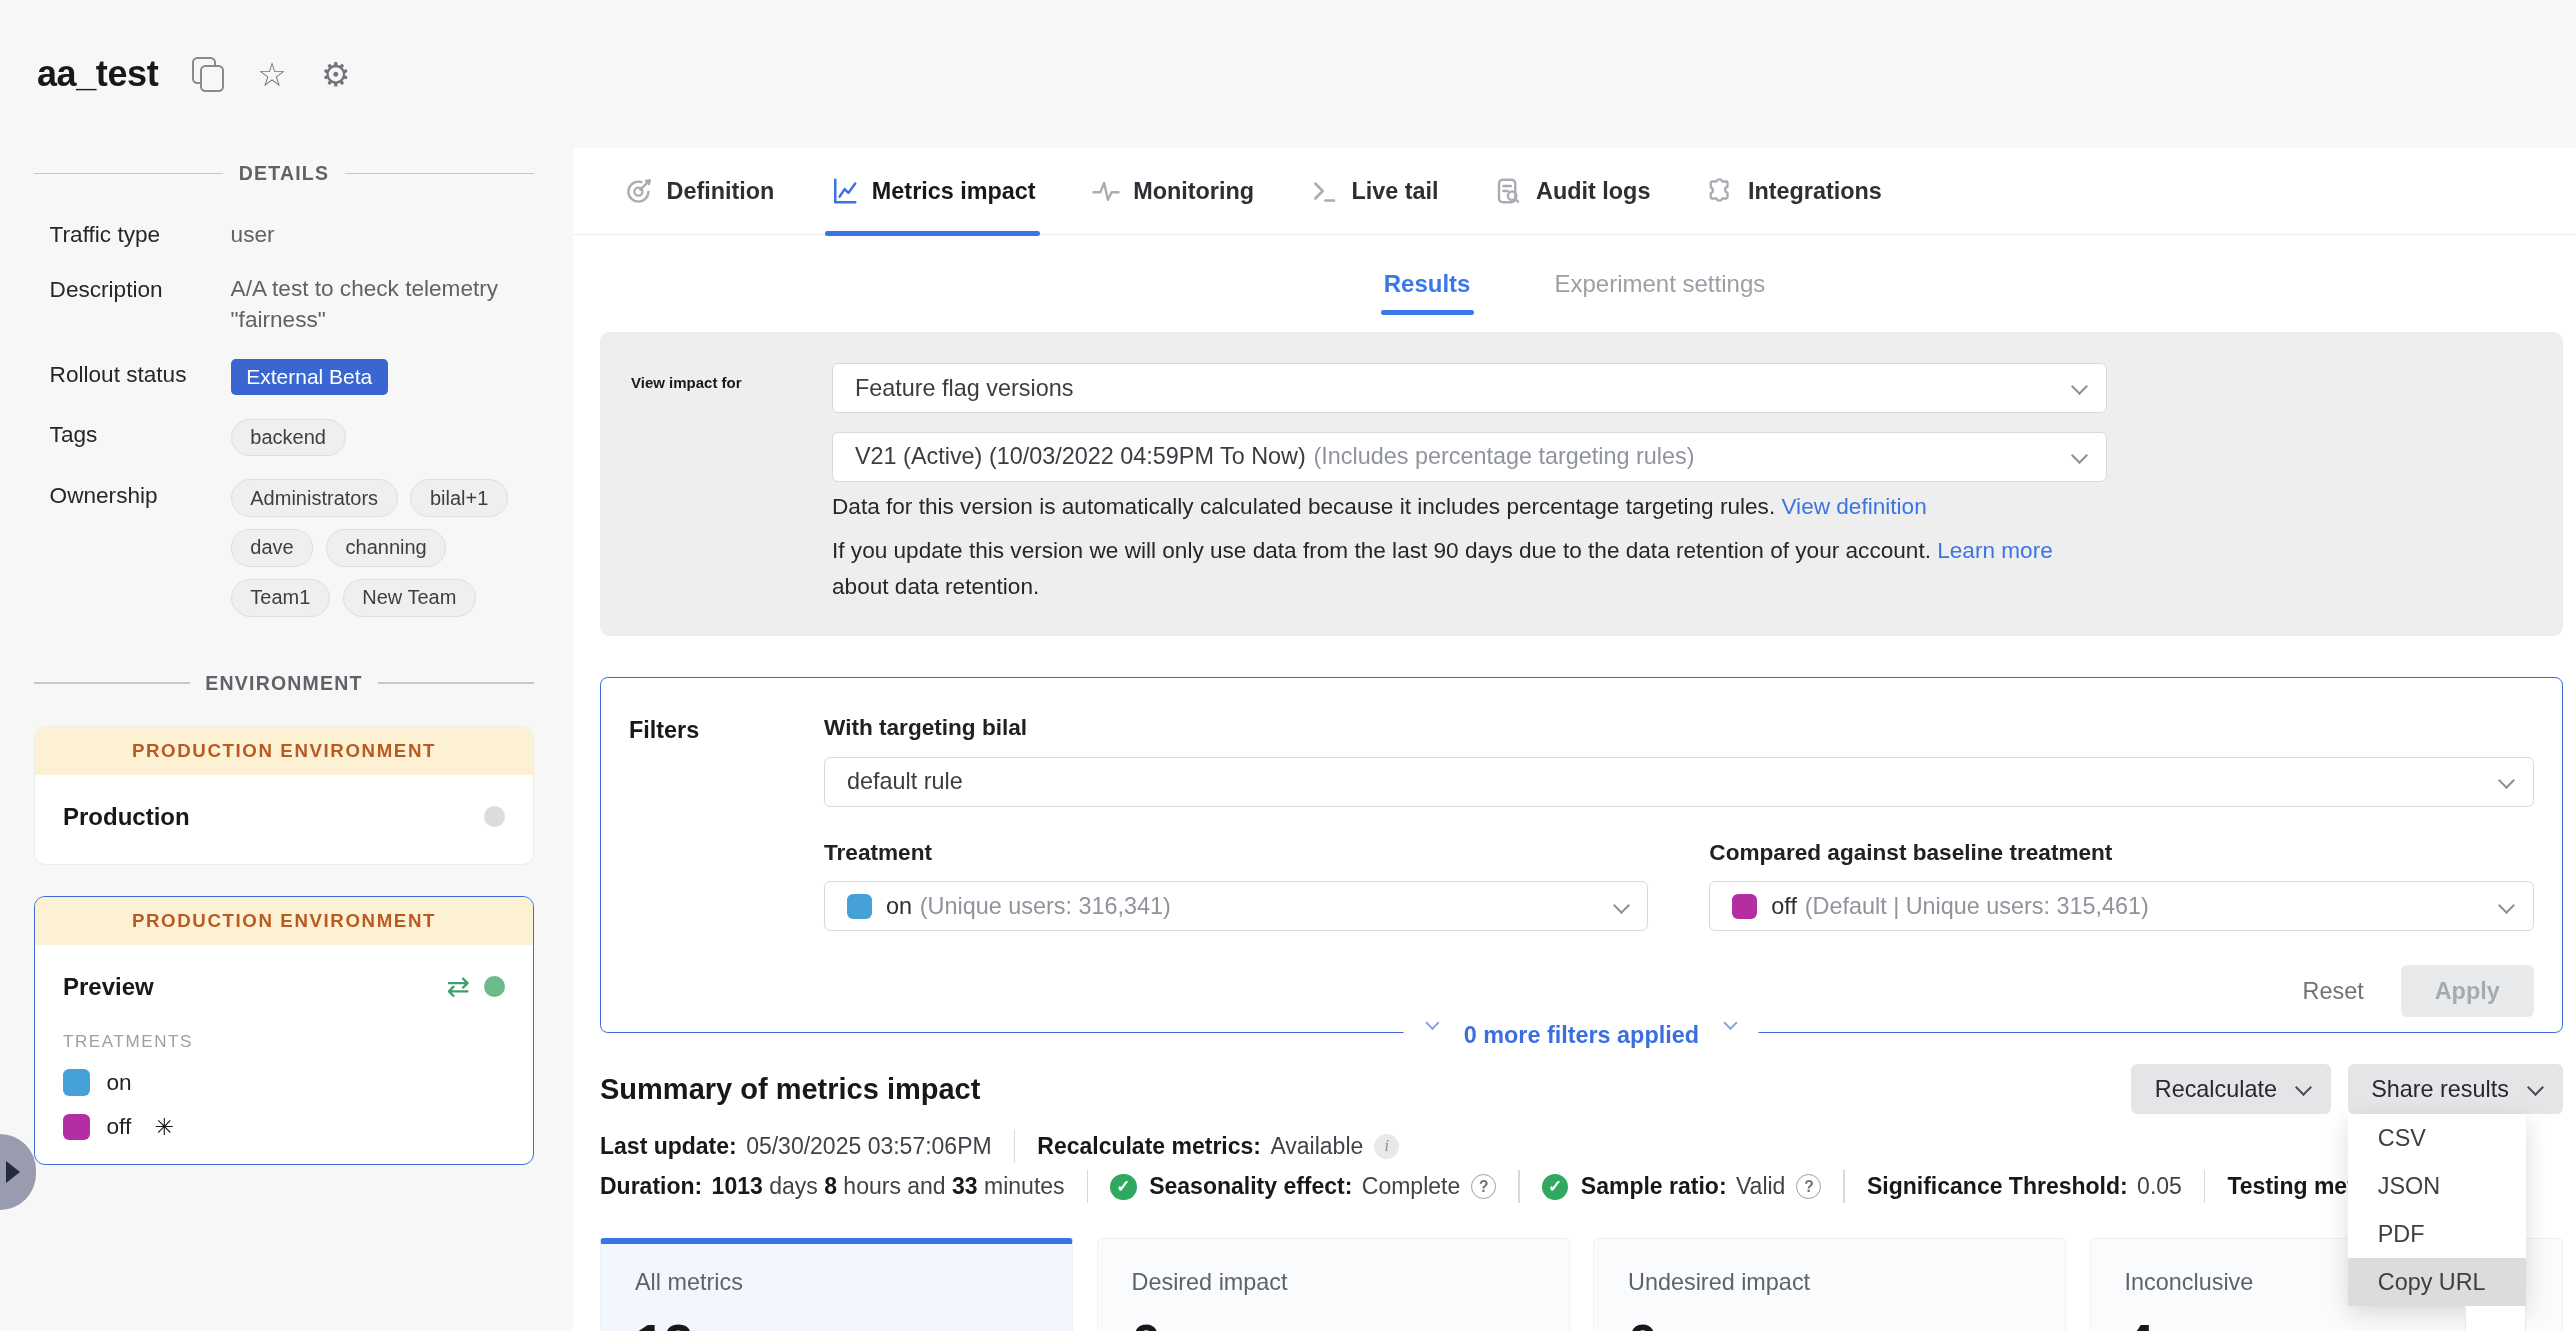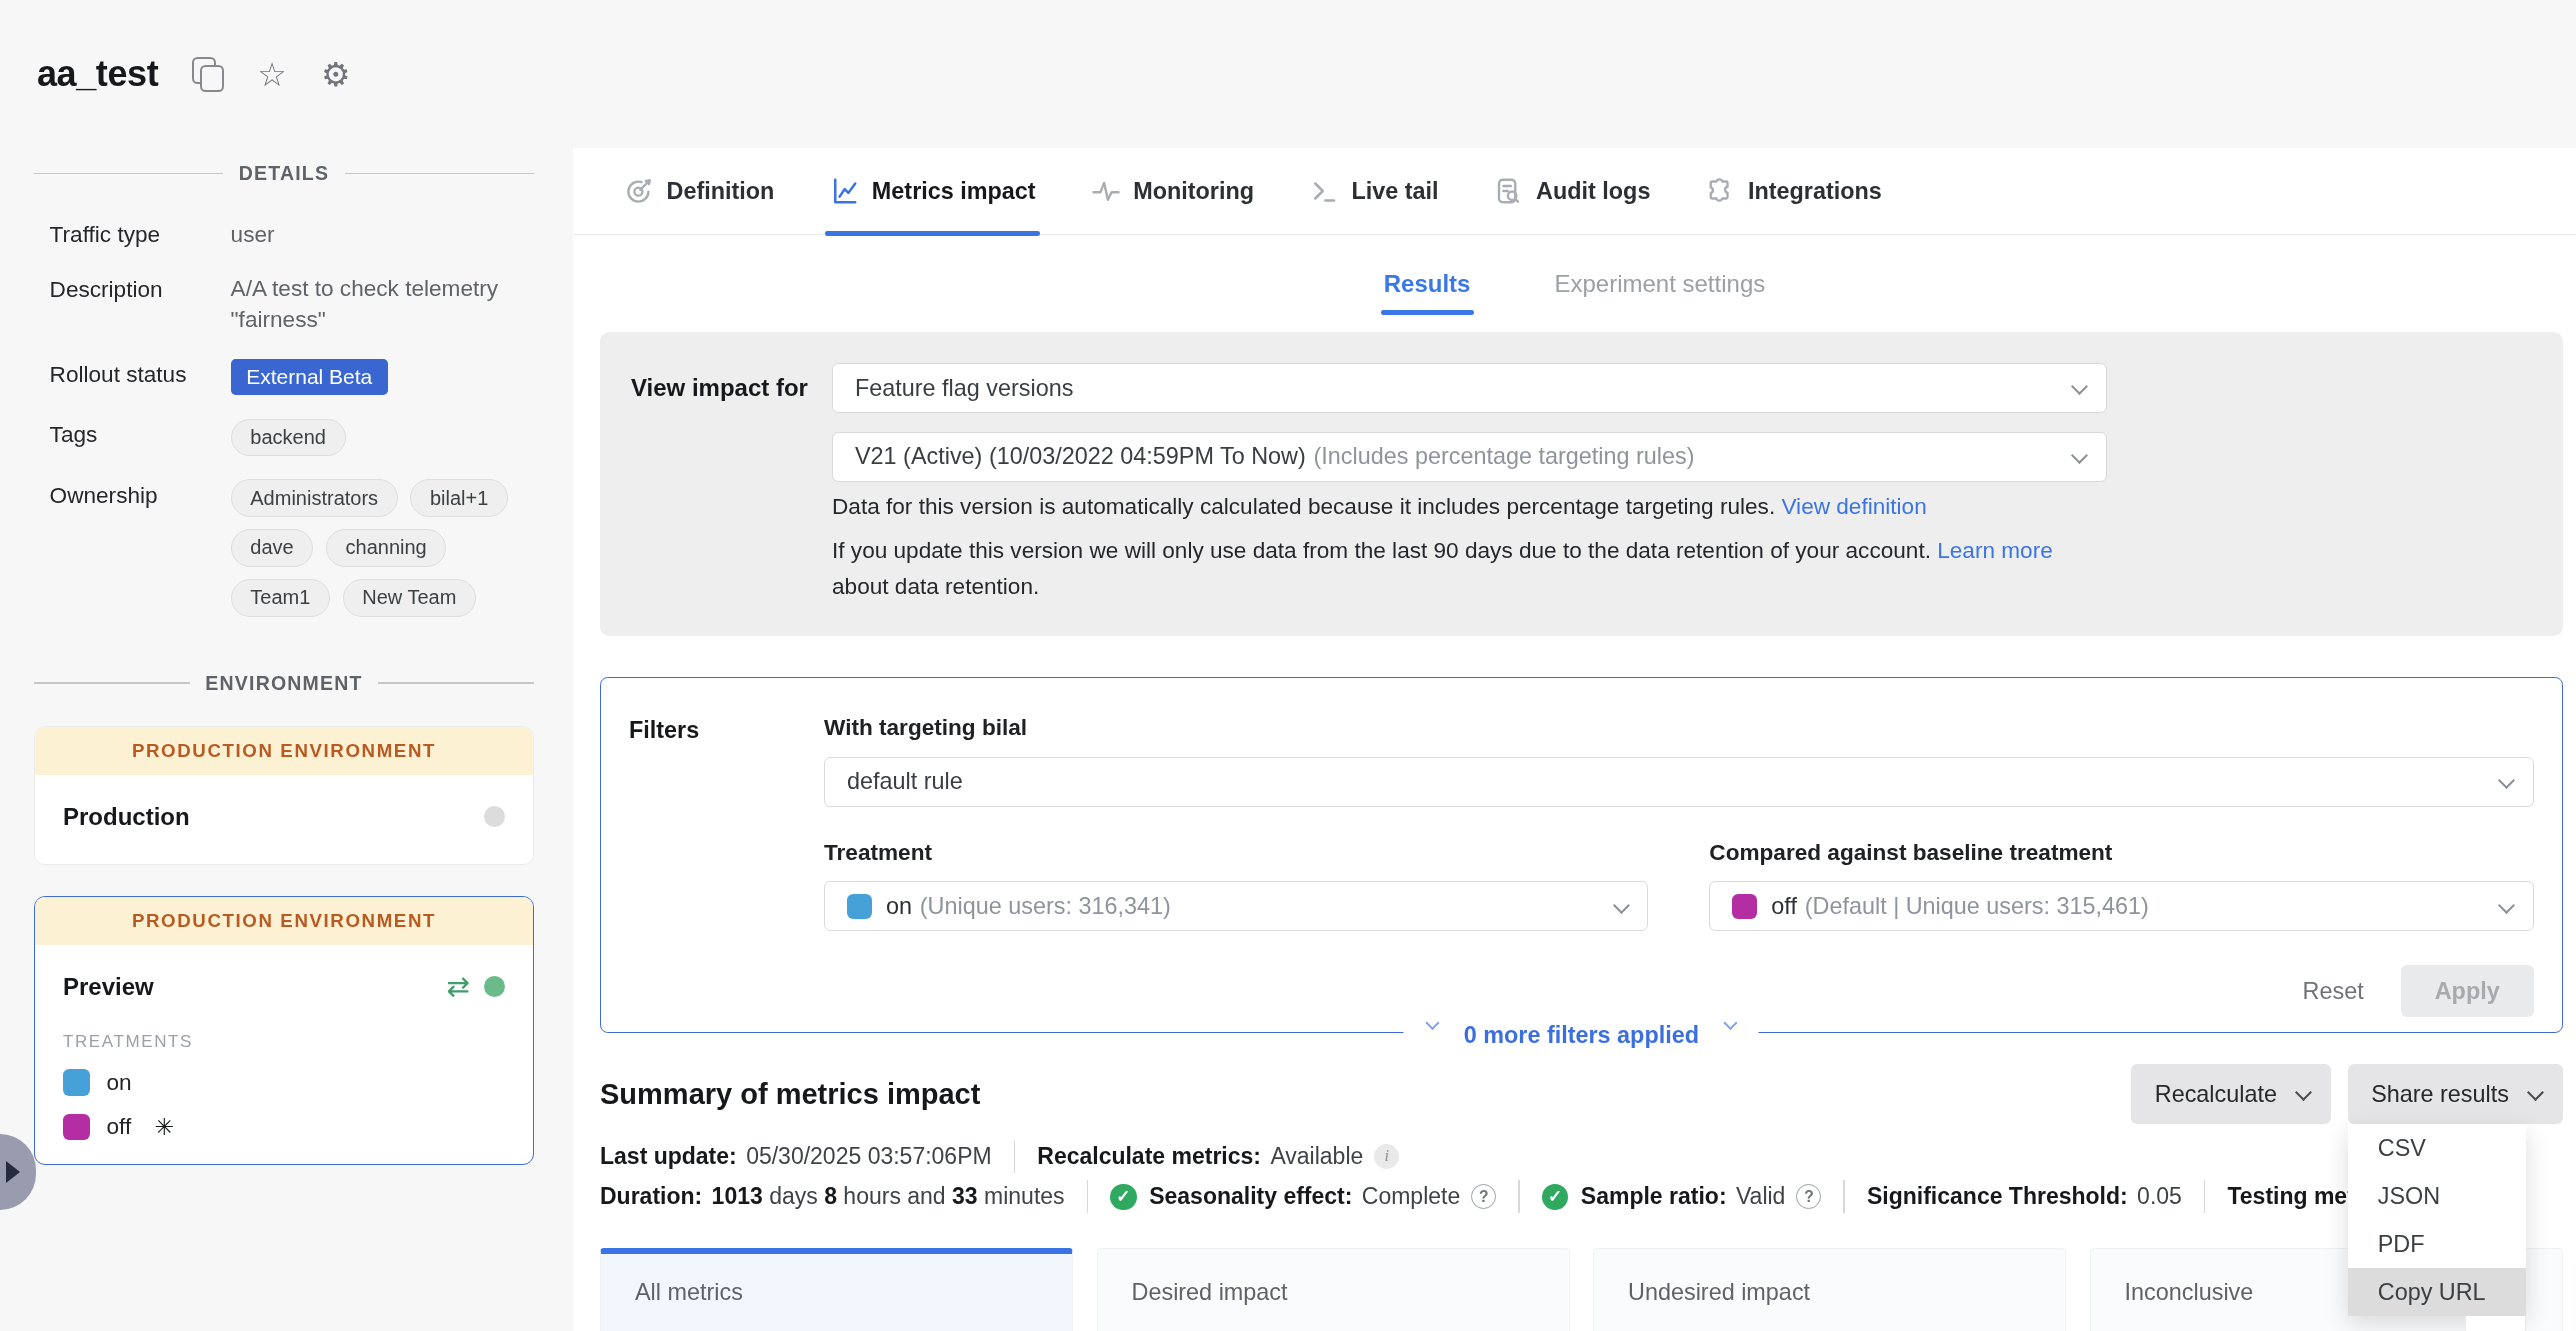--- a/index.html
+++ b/index.html
@@ -58,21 +58,21 @@
   .tab.active::after { content:""; position:absolute; left:-4.7px; right:-4.7px; bottom:-1.6px; height:4.7px; background:#3a73e3; border-radius:2.3px; }
   
   .subtabs { height:97px; display:flex; align-items:center; justify-content:center; gap:84px; }
   .subtab { font-size:24px; position:relative; cursor:pointer; }
   .subtab.active { color:#3a78e7; font-weight:700; }
   .subtab.active::after { content:""; position:absolute; left:-3.1px; right:-3.1px; bottom:-17px; height:4.7px; background:#3a78e7; border-radius:2.3px; }
   .subtab.inactive { color:#9aa0a6; }
   .content { padding:0 13.3px 0 27px; position:relative; }
   
   .impact-panel { background:#eeeeef; border-radius:9.4px; padding:31px 28px 31px 31px; display:flex; }
-  .ip-label { width:201px; flex:0 0 201px; font-size:24px; font-weight:700; color:#17181c; padding-top:11px; }
+  .ip-label { width:201px; flex:0 0 201px; font-size:15px; font-weight:700; color:#17181c; padding-top:11px; }
   .ip-body { width:1275px; }
   .select { height:50px; background:#fff; border:1.2px solid #d9d9d9; border-radius:6.2px; display:flex; align-items:center; padding:0 22px; font-size:23.4px; color:#3a3d42; cursor:pointer; }
   .select .sel-sec { color:#8f949c; margin-left:7.8px; }
   .chev { width:11.7px; height:11.7px; border-right:2.3px solid #8b9097; border-bottom:2.3px solid #8b9097; transform:rotate(45deg) translateY(-2.3px); margin-left:auto; flex:0 0 auto; }
   .select + .select { margin-top:18.7px; }
   .note { font-size:22.6px; color:#25272b; line-height:36px; margin-top:7.8px; }
   .note:first-of-type { margin-top:33px; }
   .link { color:#3b75e3; cursor:pointer; }
   
   .filters-card { margin-top:41px; border:1.9px solid #3f6ad6; border-radius:7.8px; position:relative; padding:37px 28px 0 28px; height:356px; background:#fff; }
@@ -86,21 +86,21 @@
   .f-actions { display:flex; justify-content:flex-end; align-items:center; gap:37px; margin-top:34px; }
   .reset-btn { font-size:23.4px; color:#6f7278; cursor:pointer; }
   .apply-btn { background:#e9eaeb; color:#a7aaae; font-size:23.4px; font-weight:600; border:none; border-radius:6.2px; padding:12.5px 34px; cursor:pointer; }
   .more-filters { position:absolute; bottom:-17px; left:50%; transform:translateX(-50%); background:#fff; padding:0 23.4px; display:flex; gap:26.5px; }
   .mf-chev { width:10px; height:10px; border-right:2.3px solid #7fa3ef; border-bottom:2.3px solid #7fa3ef; transform:rotate(45deg); margin-top:-4.7px; }
   .mf-text { font-size:23.4px; font-weight:700; color:#3b6fe0; white-space:nowrap; }
   
   .summary-row { display:flex; align-items:center; margin-top:31px;justify-content:center; }
   .summary-h { font-size:29px; font-weight:800; color:#17181c; }
   .sum-actions { margin-left:auto; display:flex; gap:17px; align-items:center; }
-  .gbtn { height:60px; background:#e5e5e7; border-radius:6.2px; display:flex; align-items:center; gap:15.6px; padding:0 23.4px; font-size:23.4px; color:#26282c; cursor:pointer; white-space:nowrap; }
+  .gbtn { height:50px; background:#e5e5e7; border-radius:6.2px; display:flex; align-items:center; gap:15.6px; padding:0 23.4px; font-size:23.4px; color:#26282c; cursor:pointer; white-space:nowrap; }
   .gbtn .chev { border-color:#4a4c50; margin-left:3.1px; }
   .share-wrap { position:relative; }
   .menu { position:absolute; top:100%; left:0; width:178px; background:#fff; box-shadow:0 7.8px 23.4px rgba(0,0,0,0.14); z-index:30; }
   .menu-item { height:48px; display:flex; align-items:center; padding-left:30px; font-size:23.4px; color:#3c4043; cursor:pointer; }
   .menu-item.hover { background:#dcdcdd; }
   .menu-stub { position:absolute; right:0; top:100%; width:61px; height:61px; background:#fff; border:1.2px solid #e9e9ea; border-top:none; }
   
   .stats { margin-top:14px; }
   .stat-line { display:flex; align-items:center; font-size:23px; color:#3f4247; height:36px; white-space:nowrap; }
   .stat-line + .stat-line { margin-top:4.7px; }

